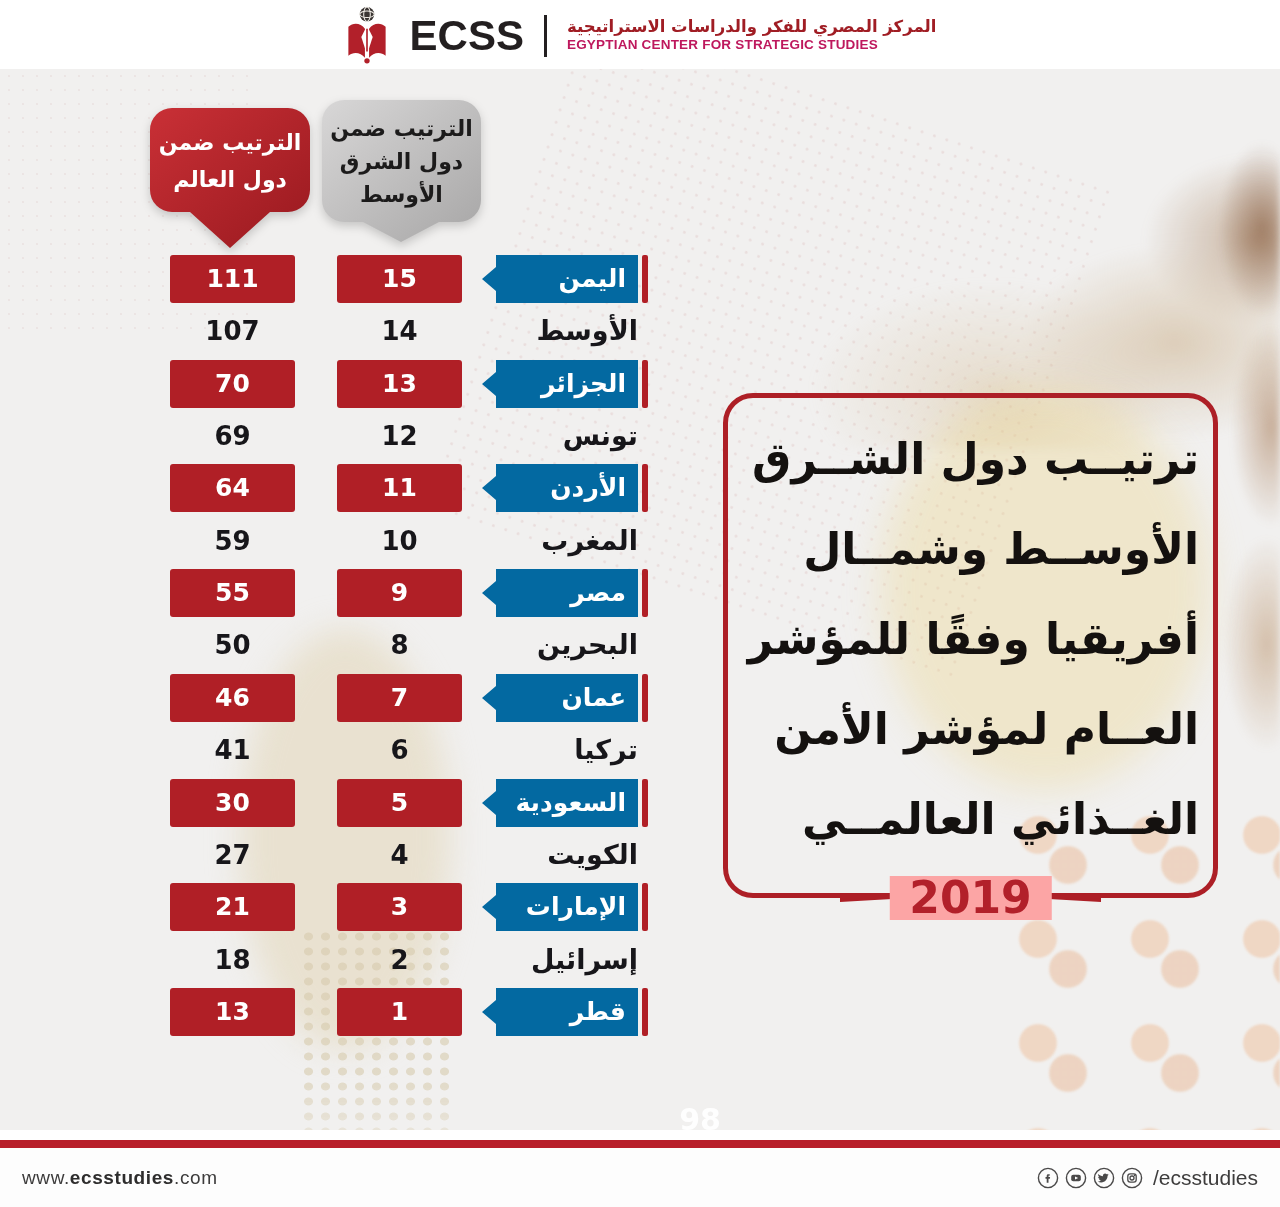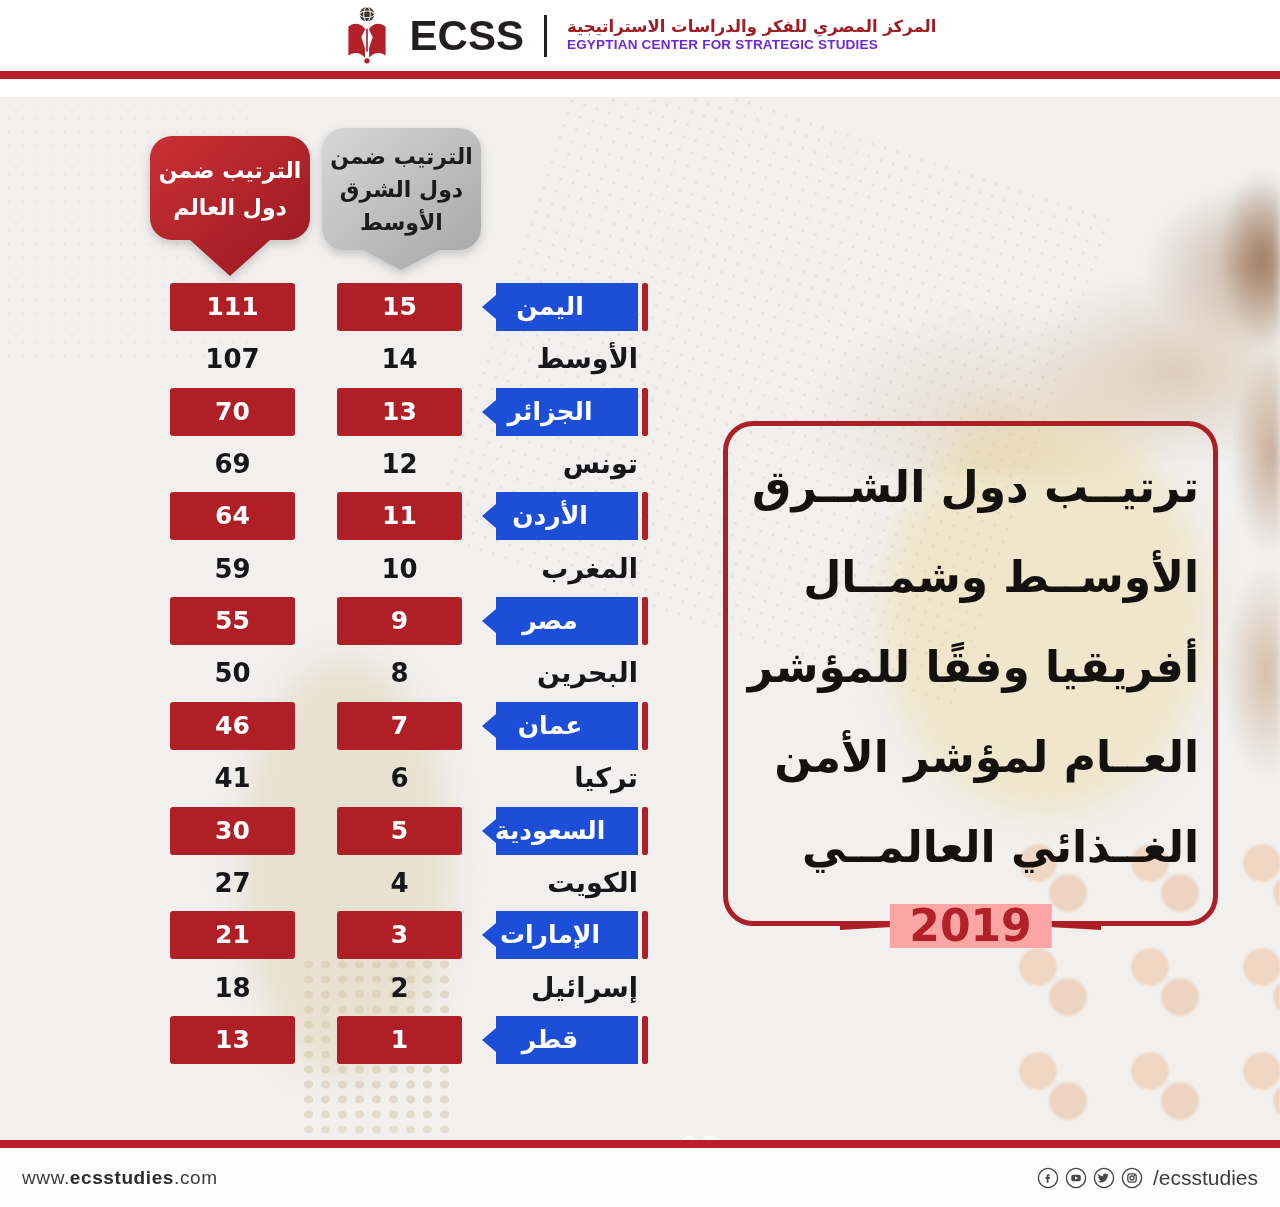--- a/index.html
+++ b/index.html
@@ -6,25 +6,25 @@
   body{font-family:"DejaVu Sans",sans-serif;background:#dddddd;}
   .page{position:relative;width:1280px;height:1207px;margin:0 auto;background:#ffffff;overflow:hidden;}
 
   
   .header{position:absolute;left:0;top:0;width:1280px;height:71px;background:#ffffff;display:flex;align-items:center;justify-content:center;}
   .logo-group{display:flex;align-items:center;gap:20px;}
   .logo-acronym{font-family:"Liberation Sans",sans-serif;font-size:42px;font-weight:800;color:#231f20;letter-spacing:0px;line-height:1;}
   .logo-divider{width:3px;height:42px;background:#231f20;}
   .logo-names{display:flex;flex-direction:column;align-items:flex-start;line-height:1.15;}
   .logo-ar{font-size:16.5px;font-weight:bold;color:#a01d24;direction:rtl;}
-  .logo-en{font-family:"Liberation Sans",sans-serif;font-size:13.5px;font-weight:bold;color:#6d28d9;letter-spacing:.2px;}
+  .logo-en{font-family:"Liberation Sans",sans-serif;font-size:13.5px;font-weight:bold;color:#be185d;letter-spacing:.2px;}
   .topbar{position:absolute;left:0;top:71px;width:1280px;height:8px;background:#b81f2a;}
 
   
-  .main{position:absolute;left:0;top:97px;width:1280px;height:1061px;background:#f1f0ef;overflow:hidden;}
+  .main{position:absolute;left:0;top:69px;width:1280px;height:1061px;background:#f1f0ef;overflow:hidden;}
 
   
   .decor{position:absolute;pointer-events:none;}
   .decor-dots-a{left:490px;top:20px;width:560px;height:520px;background-image:radial-gradient(rgba(190,110,110,.14) 1.3px,transparent 1.5px);background-size:13px 13px;transform:rotate(18deg);}
   .decor-dots-b{left:-40px;top:0px;width:300px;height:260px;background-image:radial-gradient(rgba(190,120,120,.10) 1.2px,transparent 1.4px);background-size:14px 14px;}
   .decor-wheat-top{right:0;top:0;width:480px;height:380px;filter:blur(5px);
     background:
       radial-gradient(ellipse 220px 140px at 78% 72%, rgba(196,164,120,.45), rgba(196,164,120,0) 70%),
       radial-gradient(ellipse 260px 160px at 40% 85%, rgba(214,190,152,.40), rgba(214,190,152,0) 70%),
       radial-gradient(ellipse 160px 120px at 95% 45%, rgba(150,104,62,.45), rgba(150,104,62,0) 70%);}
@@ -53,21 +53,21 @@
   .bubble-label-gray{left:322px;top:122px;width:159px;font-size:22px;line-height:33px;color:#1c1b1b;}
 
   
   .rows{position:absolute;left:0;top:265px;width:680px;height:790px;}
   .row{position:absolute;left:0;width:680px;height:48px;}
   .cell{position:absolute;height:48px;line-height:48px;font-weight:bold;}
   .cell-world{left:170px;width:125px;text-align:center;}
   .cell-me{left:337px;width:125px;text-align:center;}
   .row.hl .cell-world,.row.hl .cell-me{background:#b01f26;border-radius:3px;color:#ffffff;font-size:25px;}
   .row.plain .cell-world,.row.plain .cell-me{color:#17161a;font-size:26px;}
-  .row.hl .cell-country{left:482px;width:156px;background:#1d4ed8;color:#ffffff;font-size:25px;text-align:center;padding-right:20px;box-sizing:border-box;direction:rtl;
+  .row.hl .cell-country{left:482px;width:156px;background:#0369a1;color:#ffffff;font-size:25px;text-align:right;padding-right:12px;box-sizing:border-box;direction:rtl;
     clip-path:polygon(14px 25%,14px 0,100% 0,100% 100%,14px 100%,14px 75%,0 50%);}
   .row.plain .cell-country{left:440px;width:198px;color:#17161a;font-size:27px;text-align:right;direction:rtl;}
   .row .edge{position:absolute;left:642px;top:0;width:6px;height:48px;background:#b01f26;border-radius:2px;}
 
   
   .title-box{position:absolute;left:723px;top:403px;width:495px;height:505px;border:5px solid #ad1f26;border-radius:30px;box-sizing:border-box;}
   .title-text{position:absolute;left:14px;top:16px;width:457px;text-align:right;direction:rtl;color:#14110f;font-weight:bold;font-size:44px;line-height:90px;}
   .title-year{position:absolute;left:50%;bottom:-5px;transform:translate(-50%,50%);background:#fca5a5;padding:0 20px;color:#b2202a;font-weight:bold;font-size:44px;line-height:1;}
   .year-wedge{position:absolute;bottom:-9px;width:78px;height:9px;background:#ad1f26;}
   .year-wedge-left{left:112px;clip-path:polygon(0 0,100% 50%,0 100%);}

